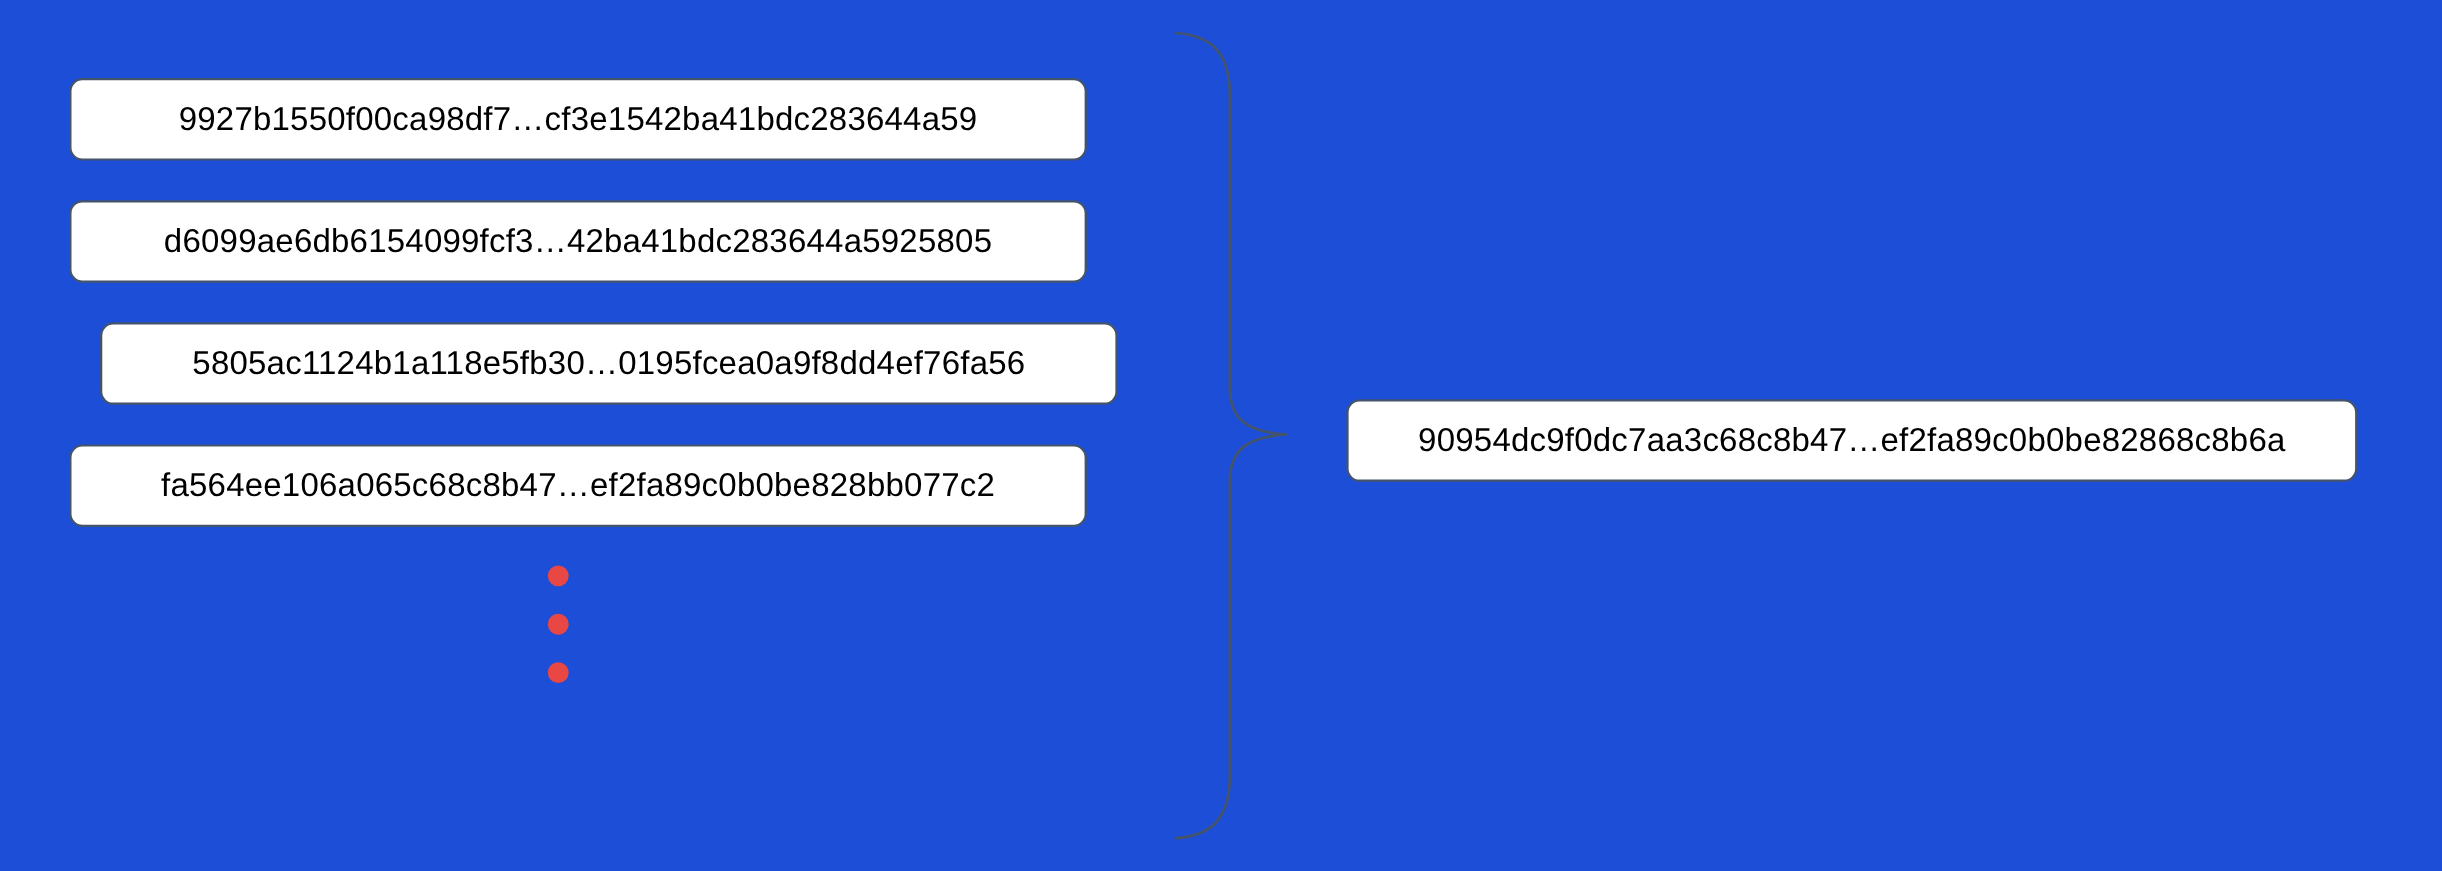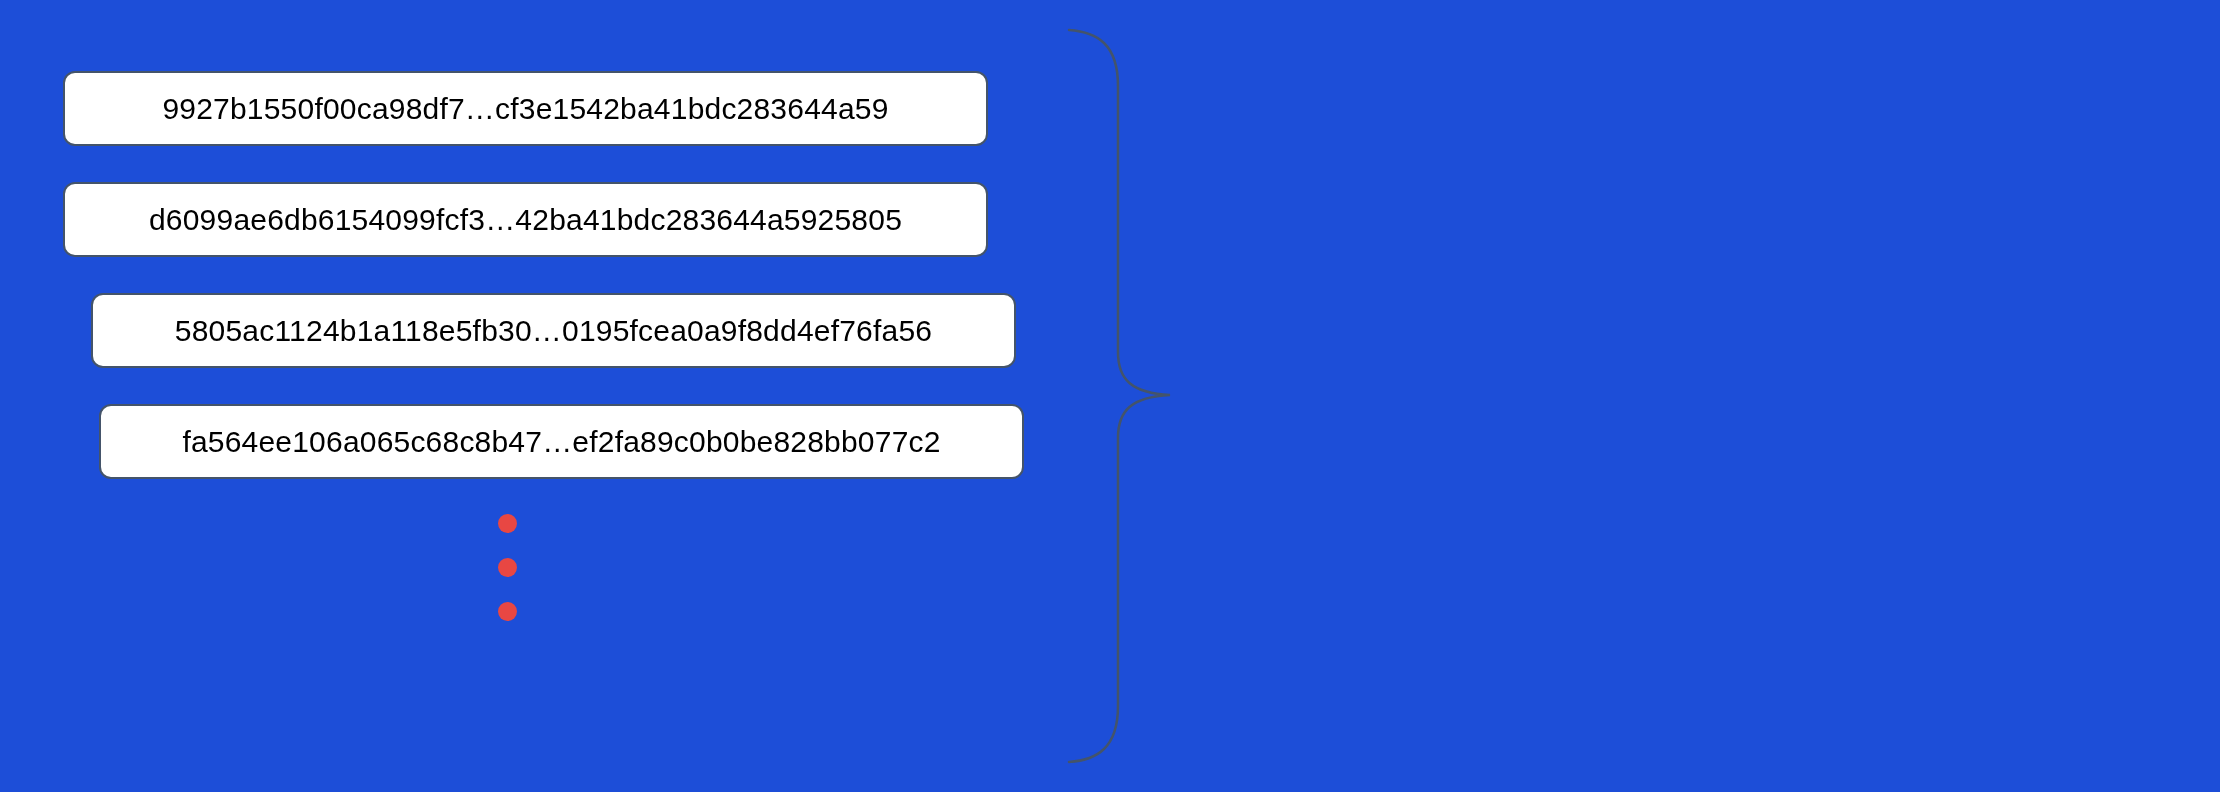--- a/index.html
+++ b/index.html
@@ -29,21 +29,21 @@
   .hash-box span {
     font-size: 30px;
     color: #000000;
     letter-spacing: 0.2px;
     white-space: nowrap;
   }
   .left-box  { left: 63px;  width: 925px; }
   .box-0 { top: 71px; }
   .box-1 { top: 182px; }
   .box-2 { top: 293px; margin-left: 28px; }
-  .box-3 { top: 404px; margin-left: 36px; }
+  .box-3 { top: 404px; }
   .box-4 { top: 656px; }
   .result-box { left: 1224px; top: 363px; width: 919px; }
   .dot {
     position: absolute;
     left: 498px;
     width: 19px;
     height: 19px;
     border-radius: 50%;
     background: #e84743;
   }
@@ -88,14 +88,17 @@
   <svg class="brace-svg" viewBox="0 0 2220 792">
     <path d="M 1069 30
              C 1097 32 1118 44 1118 86
              L 1118 352
              C 1118 380 1132 393 1170 395
              C 1132 397 1118 410 1118 438
              L 1118 706
              C 1118 748 1097 760 1069 762" fill="none" stroke="#44546a" stroke-width="2.5" stroke-linecap="round"></path>
   </svg>
 
+  <div class="hash-box result-box">
+    <span>90954dc9f0dc7aa3c68c8b47…ef2fa89c0b0be82868c8b6a</span>
+  </div>
 
 </div>
 
 </body></html>

